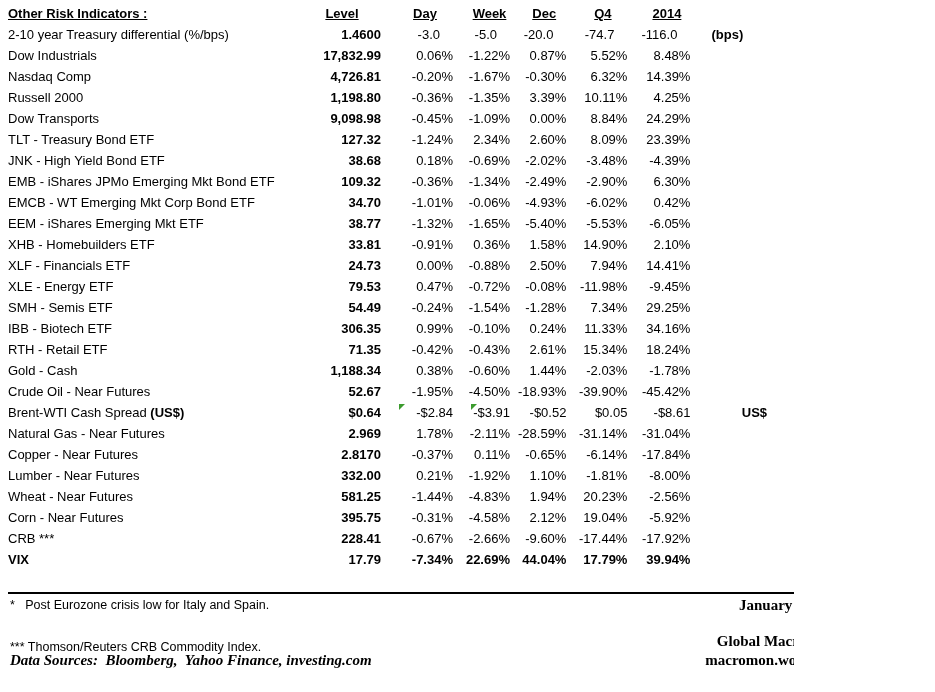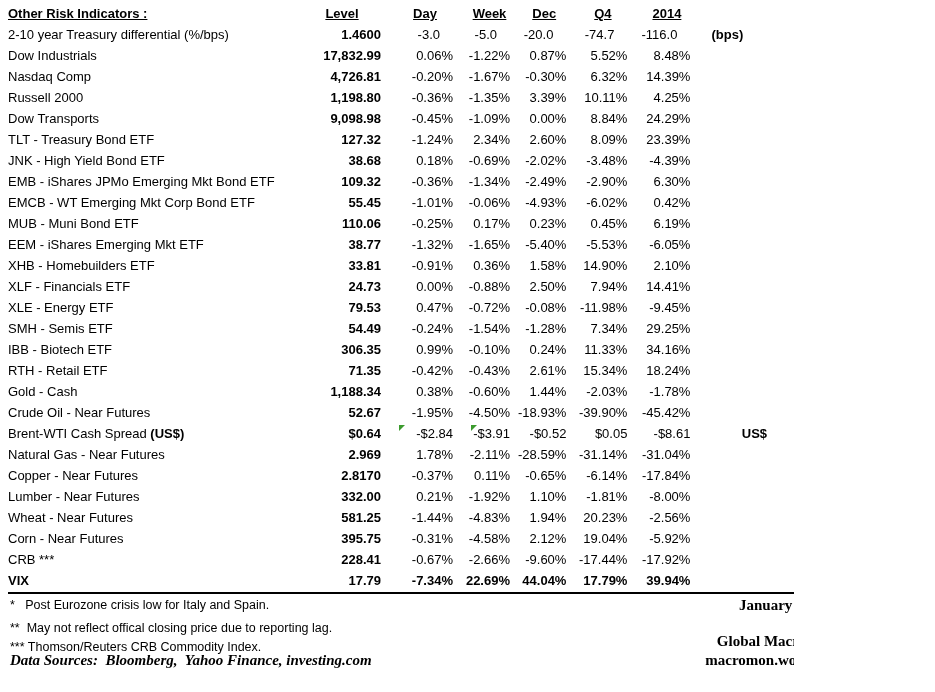--- a/index.html
+++ b/index.html
@@ -262,58 +262,36 @@
             <span class="v">-2.90%</span>
           </td>
           <td class="num y2014">
             <span class="v">6.30%</span>
           </td>
           <td class="note"></td>
         </tr>
         <tr>
           <td class="name"><span>EMCB - WT Emerging Mkt Corp Bond ETF</span></td>
           <td class="num level">
-            <span class="v">55.45</span>
+            <span class="v">34.70</span>
           </td>
           <td class="num day">
             <span class="v">-1.01%</span>
           </td>
           <td class="num week">
             <span class="v">-0.06%</span>
           </td>
           <td class="num dec">
             <span class="v">-4.93%</span>
           </td>
           <td class="num q4">
             <span class="v">-6.02%</span>
           </td>
           <td class="num y2014">
             <span class="v">0.42%</span>
-          </td>
-          <td class="note"></td>
-        </tr>
-        <tr>
-          <td class="name"><span>MUB - Muni Bond ETF</span></td>
-          <td class="num level">
-            <span class="v">110.06</span>
-          </td>
-          <td class="num day">
-            <span class="v">-0.25%</span>
-          </td>
-          <td class="num week">
-            <span class="v">0.17%</span>
-          </td>
-          <td class="num dec">
-            <span class="v">0.23%</span>
-          </td>
-          <td class="num q4">
-            <span class="v">0.45%</span>
-          </td>
-          <td class="num y2014">
-            <span class="v">6.19%</span>
           </td>
           <td class="note"></td>
         </tr>
         <tr>
           <td class="name"><span>EEM - iShares Emerging Mkt ETF</span></td>
           <td class="num level">
             <span class="v">38.77</span>
           </td>
           <td class="num day">
             <span class="v">-1.32%</span>
@@ -685,21 +663,20 @@
             <span class="v">39.94%</span>
           </td>
           <td class="note"></td>
         </tr>
       </tbody>
   </table>
 
   <div class="rule"></div>
 
   <div class="fn fn1">*   Post Eurozone crisis low for Italy and Spain.</div>
-  <div class="fn fn2">**  May not reflect offical closing price due to reporting lag.</div>
   <div class="fn fn3">*** Thomson/Reuters CRB Commodity Index.</div>
   <div class="ds">Data Sources:  Bloomberg,  Yahoo Finance, investing.com</div>
 
   <div class="right-block">
     <div class="rb-date">January 2, 2015</div>
     <div class="rb-brand">Global Macro Monitor</div>
     <div class="rb-url">macromon.wordpress.com</div>
   </div>
 
 </div>

